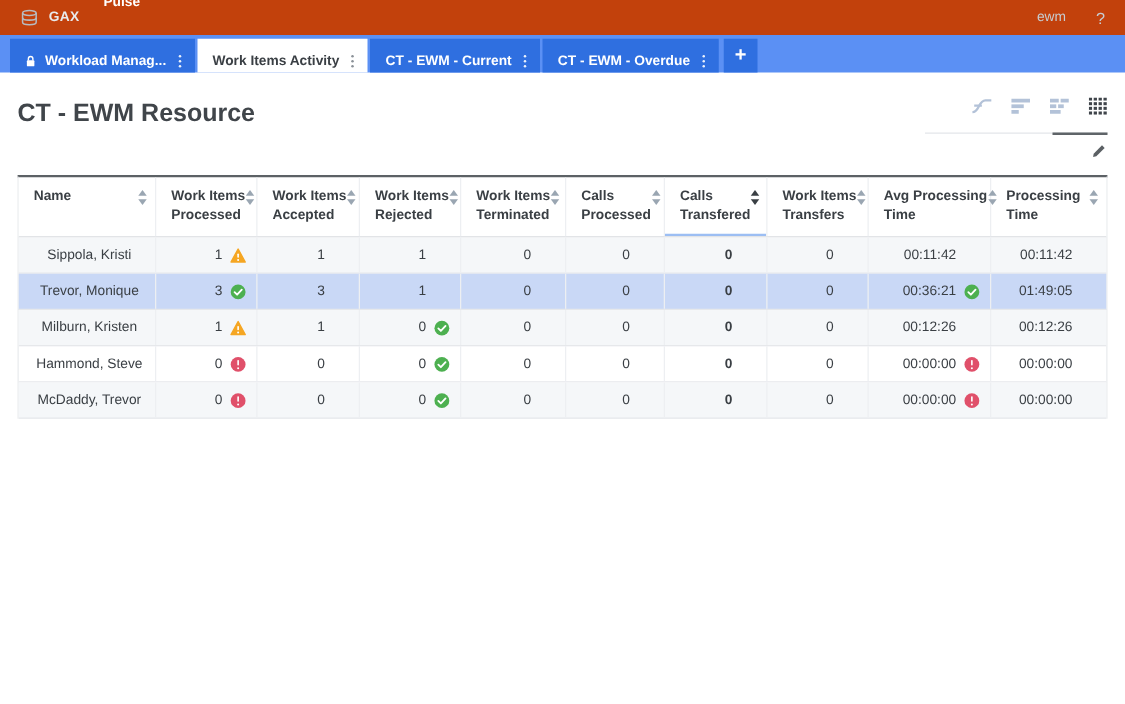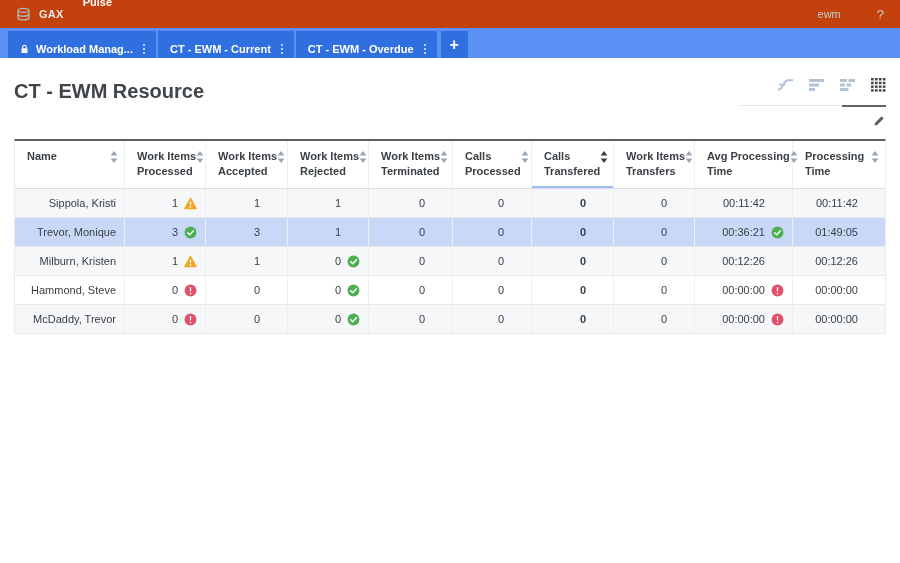--- a/index.html
+++ b/index.html
@@ -8,21 +8,21 @@
 
   
   .topbar{height:28px;background:#c2410c;display:flex;align-items:center;padding:0 16px;position:relative;}
   .brand-group{display:flex;align-items:center;gap:8px;cursor:pointer;}
   .brand-icon svg{display:block;}
   .brand-label{color:#e8eaec;font-size:11px;font-weight:bold;letter-spacing:.3px;}
   .pulse-item{position:relative;height:36px;display:flex;align-items:flex-start;margin-left:16px;padding:0 3px;cursor:pointer;}
   .pulse-item .nav-indicator{position:absolute;top:0;left:-2px;right:-2px;height:3px;background:#4285f4;}
   .pulse-label{color:#fff;font-size:11px;font-weight:bold;}
   .topbar .spacer{flex:1;}
-  .user-label{color:#c7ccd1;font-size:11px;margin-right:36px;cursor:pointer;}
+  .user-label{color:#c7ccd1;font-size:11px;margin-right:24px;cursor:pointer;}
   .help-label{color:#c7ccd1;font-size:13px;cursor:pointer;}
 
   
   .tabbar{height:30px;background:#5b90f4;display:flex;align-items:stretch;padding-left:8px;}
   .tab{margin-top:3px;margin-right:2px;display:flex;align-items:center;gap:7px;padding:8px 8px 0 12px;
        background:#2f6fe0;color:#fff;font-size:11px;font-weight:bold;cursor:pointer;white-space:nowrap;}
   .tab.active{background:#fff;color:#3a3f44;}
   .tab .lock{display:flex;}
   .kebab{display:flex;flex-direction:column;gap:2px;padding:2px 3px;cursor:pointer;}
   .kebab i{width:2px;height:2px;border-radius:50%;background:rgba(255,255,255,.9);display:block;}
@@ -49,21 +49,21 @@
       border-right:1px solid #edeff2;cursor:pointer;}
   .th:last-child{border-right:none;}
   .th .lines div{font-weight:bold;line-height:15px;white-space:nowrap;}
   .th.sorted{box-shadow:inset 0 -2px 0 #9cbef3;}
   .sort{margin-top:2px;flex:none;}
   .trow{display:grid;grid-template-columns:var(--cols);height:29px;border-bottom:1px solid #e6e8eb;cursor:pointer;}
   .trow.striped{background:#f5f7f9;}
   .trow.selected{background:#c9d8f6;}
   .td{display:flex;align-items:center;justify-content:flex-end;gap:5px;padding:0 8px;border-right:1px solid #edeff2;overflow:hidden;}
   .td:last-child{border-right:none;}
-  .td.text{justify-content:flex-end;padding-left:12px;}
+  .td.text{justify-content:center;padding-left:12px;}
   .td .slot{width:14px;height:14px;flex:none;display:flex;align-items:center;justify-content:center;}
   .td.bold .val{font-weight:bold;}
 </style>
 </head>
 <body>
 
 <div class="topbar">
   <div class="brand-group">
     <span class="brand-icon">
       <svg width="15" height="15" viewBox="0 0 16 16">
@@ -86,20 +86,28 @@
 <div class="tabbar" id="tabbar">
 
   <div class="tab">
       <span class="lock">
         <svg width="9" height="12" viewBox="0 0 12 14">
           <path d="M3.6 6.2 V4.4 a2.4 2.4 0 0 1 4.8 0 V6.2" fill="none" stroke="#fff" stroke-width="1.5"></path>
           <rect x="2" y="6" width="8" height="6.4" rx="1" fill="#fff"></rect>
         </svg>
       </span>
       <span>Workload Manag...</span>
+      <span class="kebab">
+        <i></i>
+        <i></i>
+        <i></i>
+      </span>
+    </div>
+    <div class="tab active">
+      <span>Work Items Activity</span>
       <span class="kebab">
         <i></i>
         <i></i>
         <i></i>
       </span>
     </div>
     <div class="tab">
       <span>CT - EWM - Current</span>
       <span class="kebab">
         <i></i>

